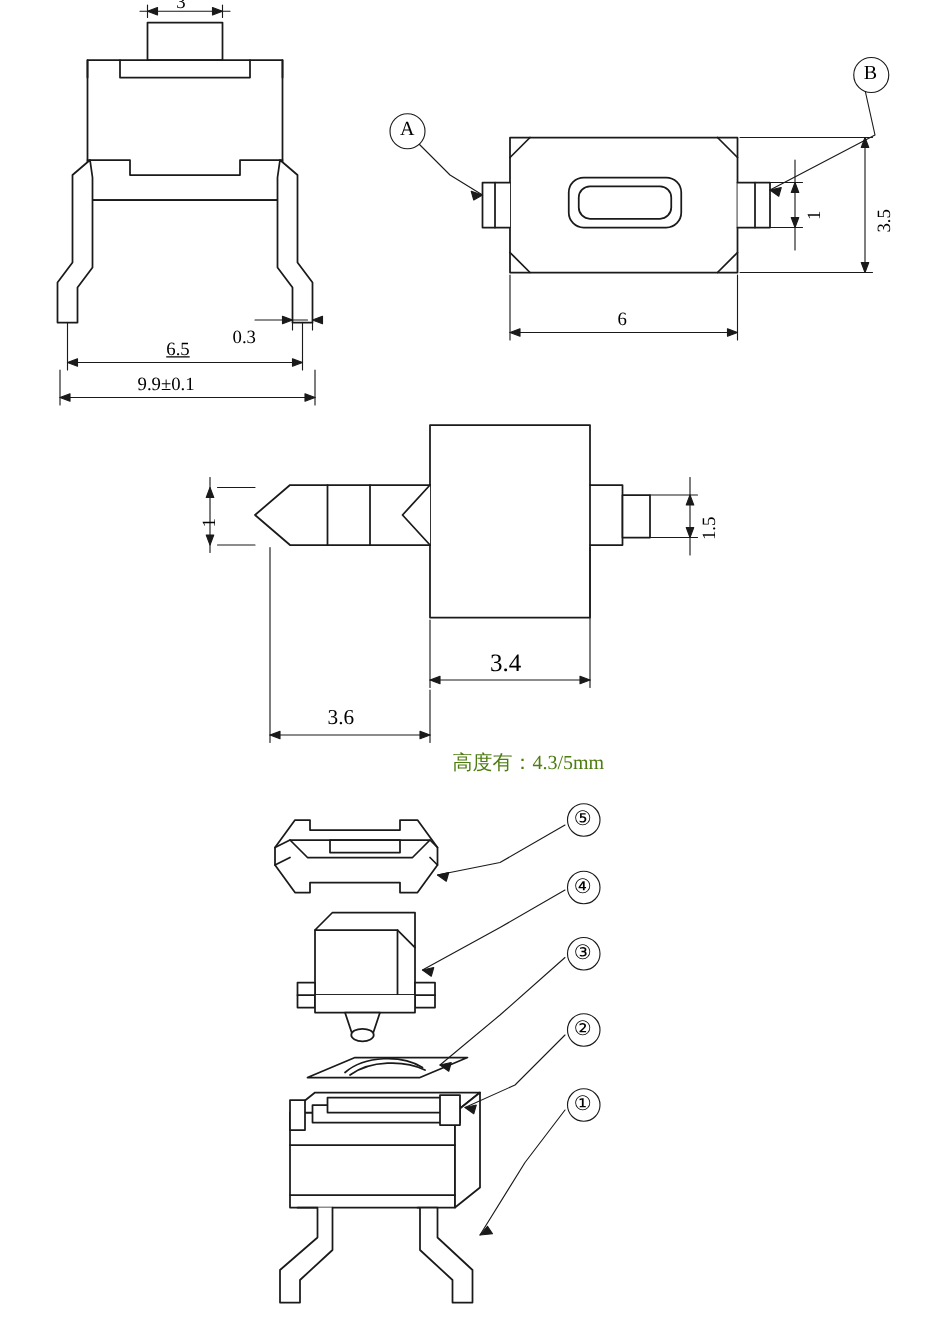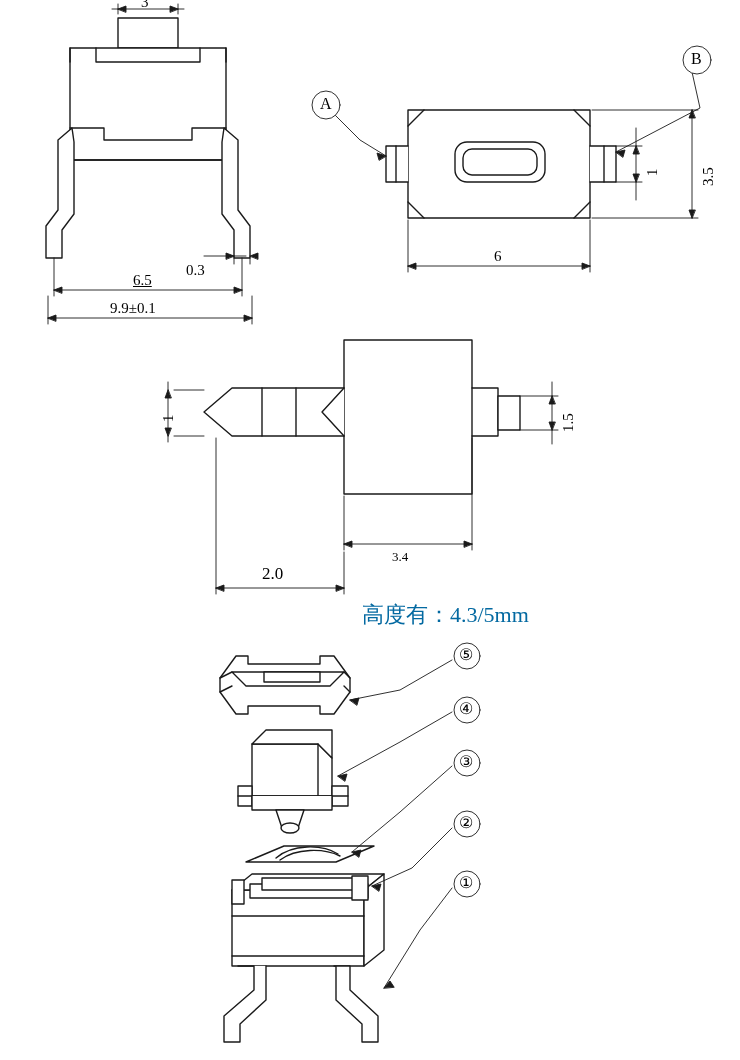--- a/index.html
+++ b/index.html
@@ -16,22 +16,22 @@
     position:absolute;
     font-family:"Liberation Serif", serif;
     font-size:15px;
     color:#000;
     white-space:nowrap;
   }
   .dimtext.vert { transform:rotate(-90deg); transform-origin:left top; }
   .cntext {
     position:absolute;
     font-family:"Liberation Serif", serif;
-    font-size:22px;
-    color:#0369a1;
+    font-size:16px;
+    color:#4d7c0f;
     white-space:nowrap;
   }
   .balloon {
     position:absolute;
     font-family:"Liberation Serif", serif;
     font-size:16px;
     color:#000;
   }
 </style>
 </head>
@@ -241,22 +241,22 @@
 <div class="dimtext" style="left:110px; top:300px;">9.9±0.1</div>
 
 <div class="balloon" style="left:320px; top:95px;">A</div>
 <div class="balloon" style="left:691px; top:50px;">B</div>
 <div class="dimtext" style="left:494px; top:248px;">6</div>
 <div class="dimtext vert" style="left:644px; top:176px;">1</div>
 <div class="dimtext vert" style="left:700px; top:186px;">3.5</div>
 
 <div class="dimtext vert" style="left:160px; top:422px;">1</div>
 <div class="dimtext vert" style="left:560px; top:432px;">1.5</div>
-<div class="dimtext" style="left:392px; top:520px; font-size:13px;margin-top:29px;">3.4</div>
-<div class="dimtext" style="left:262px; top:564px; font-size:17px;">2.0</div>
+<div class="dimtext" style="left:392px; top:520px; font-size:20px;">3.4</div>
+<div class="dimtext" style="left:262px; top:564px; font-size:17px;">3.6</div>
 
 <div class="cntext" style="left:362px; top:600px;">高度有：4.3/5mm</div>
 
 <div class="balloon" style="left:459px; top:645px;">⑤</div>
 <div class="balloon" style="left:459px; top:699px;">④</div>
 <div class="balloon" style="left:459px; top:752px;">③</div>
 <div class="balloon" style="left:459px; top:813px;">②</div>
 <div class="balloon" style="left:459px; top:873px;">①</div>
 
 </div>

